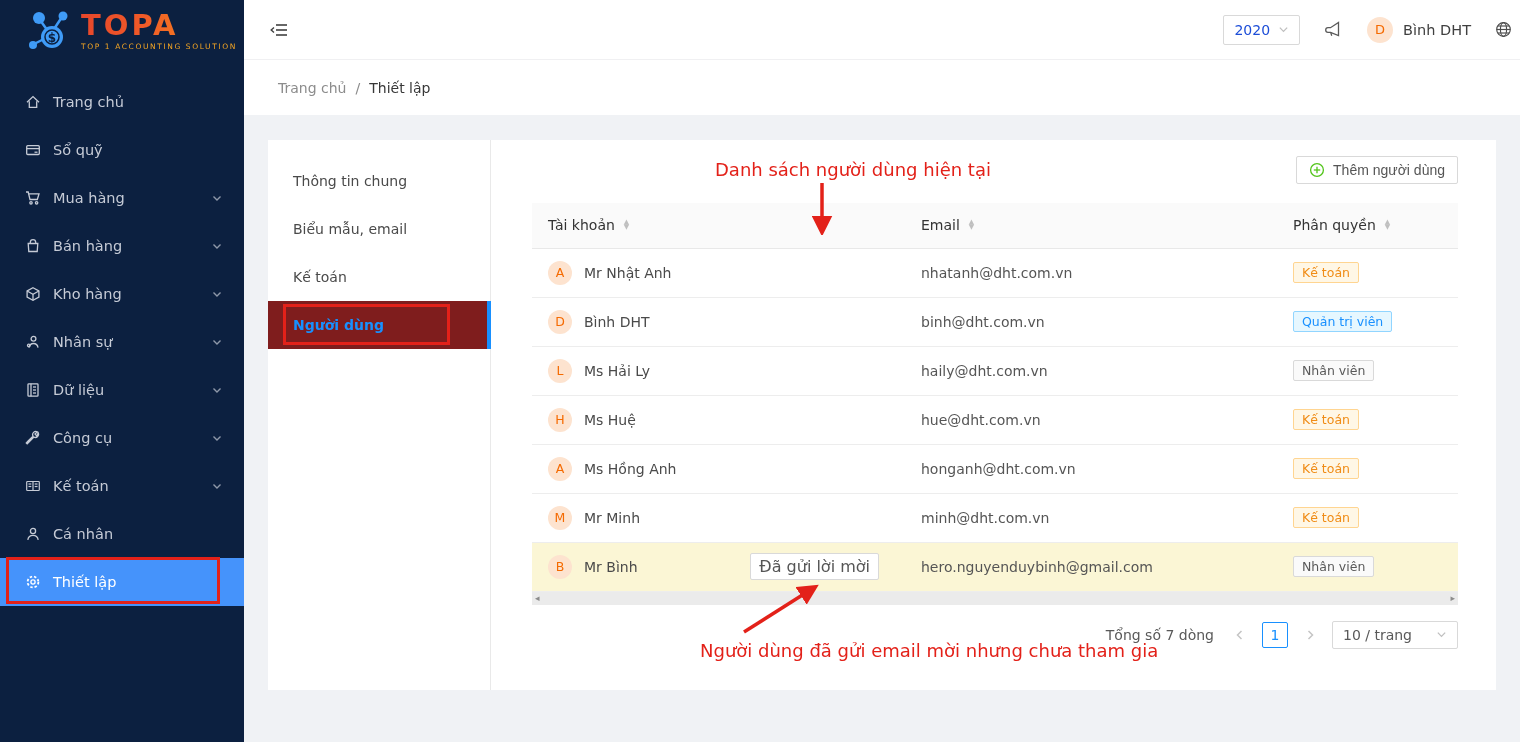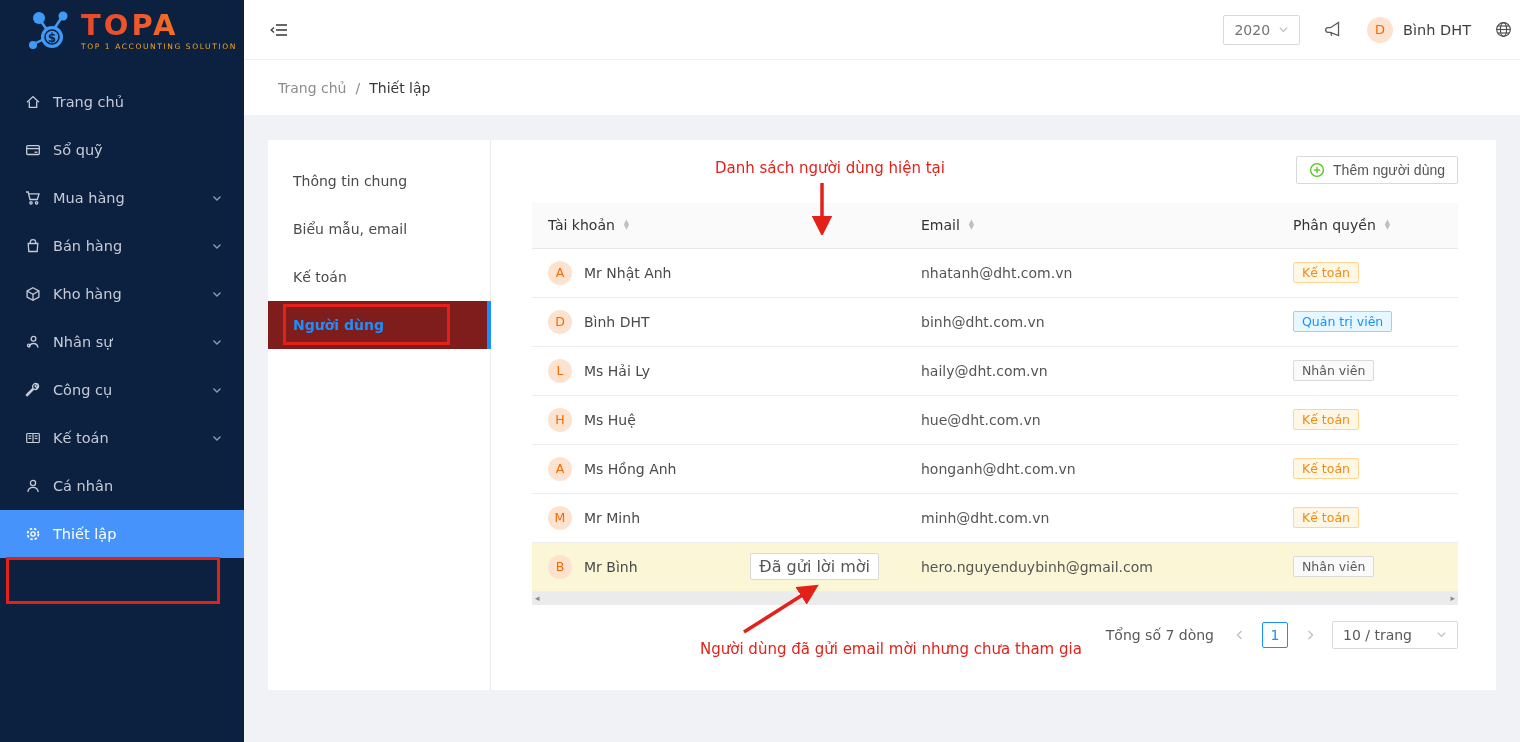--- a/index.html
+++ b/index.html
@@ -18,21 +18,21 @@
   .menu li .mi { width:18px; display:flex; justify-content:center; color:#c6cbd6; }
   .menu li .ml { flex:1; margin-left:11px; white-space:nowrap; }
   .menu li .chev { opacity:.7; }
   .menu li.active { background:#4593fb; color:#fff; }
   .menu li.active .mi { color:#fff; }
 
   
   .main { position:absolute; left:244px; right:0; top:0; bottom:0; }
   .topbar { height:60px; background:#fff; display:flex; align-items:center; padding:0 8px 0 26px; border-bottom:1px solid #f0f0f2; }
   .topbar .spacer { flex:1; }
-  .year-select { border:1px solid #d9d9d9; border-radius:2px; height:30px; display:flex; align-items:center; gap:8px; padding:0 10px; color:#737373; cursor:pointer; background:#fff; }
+  .year-select { border:1px solid #d9d9d9; border-radius:2px; height:30px; display:flex; align-items:center; gap:8px; padding:0 10px; color:#1d4ed8; cursor:pointer; background:#fff; }
   .top-right { display:flex; align-items:center; gap:24px; }
   .userchip { display:flex; align-items:center; gap:10px; cursor:pointer; }
   .avatar-sm { width:26px; height:26px; border-radius:50%; background:#fde3cf; color:#f56a00; display:flex; align-items:center; justify-content:center; font-size:13px; }
   .username { color:#404040; font-size:14.5px; }
 
   .crumbbar { height:55px; background:#fff; display:flex; align-items:center; padding-left:34px; }
   .crumb-a { color:#8c8c8c; cursor:pointer; }
   .crumb-sep { color:#8c8c8c; margin:0 9px; }
   .crumb-b { color:#383838; }
 
@@ -69,21 +69,21 @@
 
   .pager { display:flex; align-items:center; justify-content:flex-end; gap:10px; margin-top:16px; color:#595959; }
   .pg-total { margin-right:4px; color:#595959; }
   .pg-btn { width:24px; height:26px; display:flex; align-items:center; justify-content:center; cursor:pointer; }
   .pg-num { width:26px; height:26px; border:1px solid #1890ff; border-radius:2px; color:#1890ff; display:flex; align-items:center; justify-content:center; background:#fff; cursor:pointer; }
   .pg-size { height:28px; border:1px solid #d9d9d9; border-radius:2px; display:flex; align-items:center; gap:24px; padding:0 10px; background:#fff; color:#595959; cursor:pointer; }
 
   
   .overlay { position:absolute; inset:0; pointer-events:none; z-index:40; }
   .ann-rect { position:absolute; border:3px solid #e32119; }
-  .ann-text { position:absolute; color:#e32119; font-size:15px; white-space:nowrap; }
+  .ann-text { position:absolute; color:#e32119; font-size:18px; white-space:nowrap; }
   .ann-arrow { position:absolute; }
 </style>
 </head>
 <body>
 
 <div class="sidebar">
   <div class="logo">
     <span>
       <svg width="44" height="46" viewBox="0 0 44 46">
         <g stroke="#3f9bf7" stroke-width="2.5" fill="none">
@@ -180,20 +180,37 @@
       <span class="ml">Nhân sự</span>
       <span class="chev">
           <svg width="10" height="10" viewBox="0 0 10 10" fill="none" stroke="currentColor" stroke-width="1.4">
             <polyline points="1.5,3.5 5,7 8.5,3.5"></polyline>
           </svg>
         </span>
     </li>
     <li>
       <span class="mi">
           <svg width="16" height="16" viewBox="0 0 16 16" fill="none" stroke="currentColor" stroke-width="1.3">
+            <rect x="3" y="1.8" width="10" height="12.4" rx="0.8"></rect>
+            <line x1="6" y1="1.8" x2="6" y2="14.2"></line>
+            <line x1="8" y1="5" x2="11" y2="5"></line>
+            <line x1="8" y1="8" x2="11" y2="8"></line>
+            <line x1="8" y1="11" x2="11" y2="11"></line>
+          </svg>
+        </span>
+      <span class="ml">Dữ liệu</span>
+      <span class="chev">
+          <svg width="10" height="10" viewBox="0 0 10 10" fill="none" stroke="currentColor" stroke-width="1.4">
+            <polyline points="1.5,3.5 5,7 8.5,3.5"></polyline>
+          </svg>
+        </span>
+    </li>
+    <li>
+      <span class="mi">
+          <svg width="16" height="16" viewBox="0 0 16 16" fill="none" stroke="currentColor" stroke-width="1.3">
             <path d="M13.2 2.8a3.2 3.2 0 0 1-4.3 4.3L4 12l-1.8 1.8-.9-.9L3.1 11l4.9-4.9a3.2 3.2 0 0 1 4.3-4.3L10 4.1l1.9 1.9z"></path>
           </svg>
         </span>
       <span class="ml">Công cụ</span>
       <span class="chev">
           <svg width="10" height="10" viewBox="0 0 10 10" fill="none" stroke="currentColor" stroke-width="1.4">
             <polyline points="1.5,3.5 5,7 8.5,3.5"></polyline>
           </svg>
         </span>
     </li>

